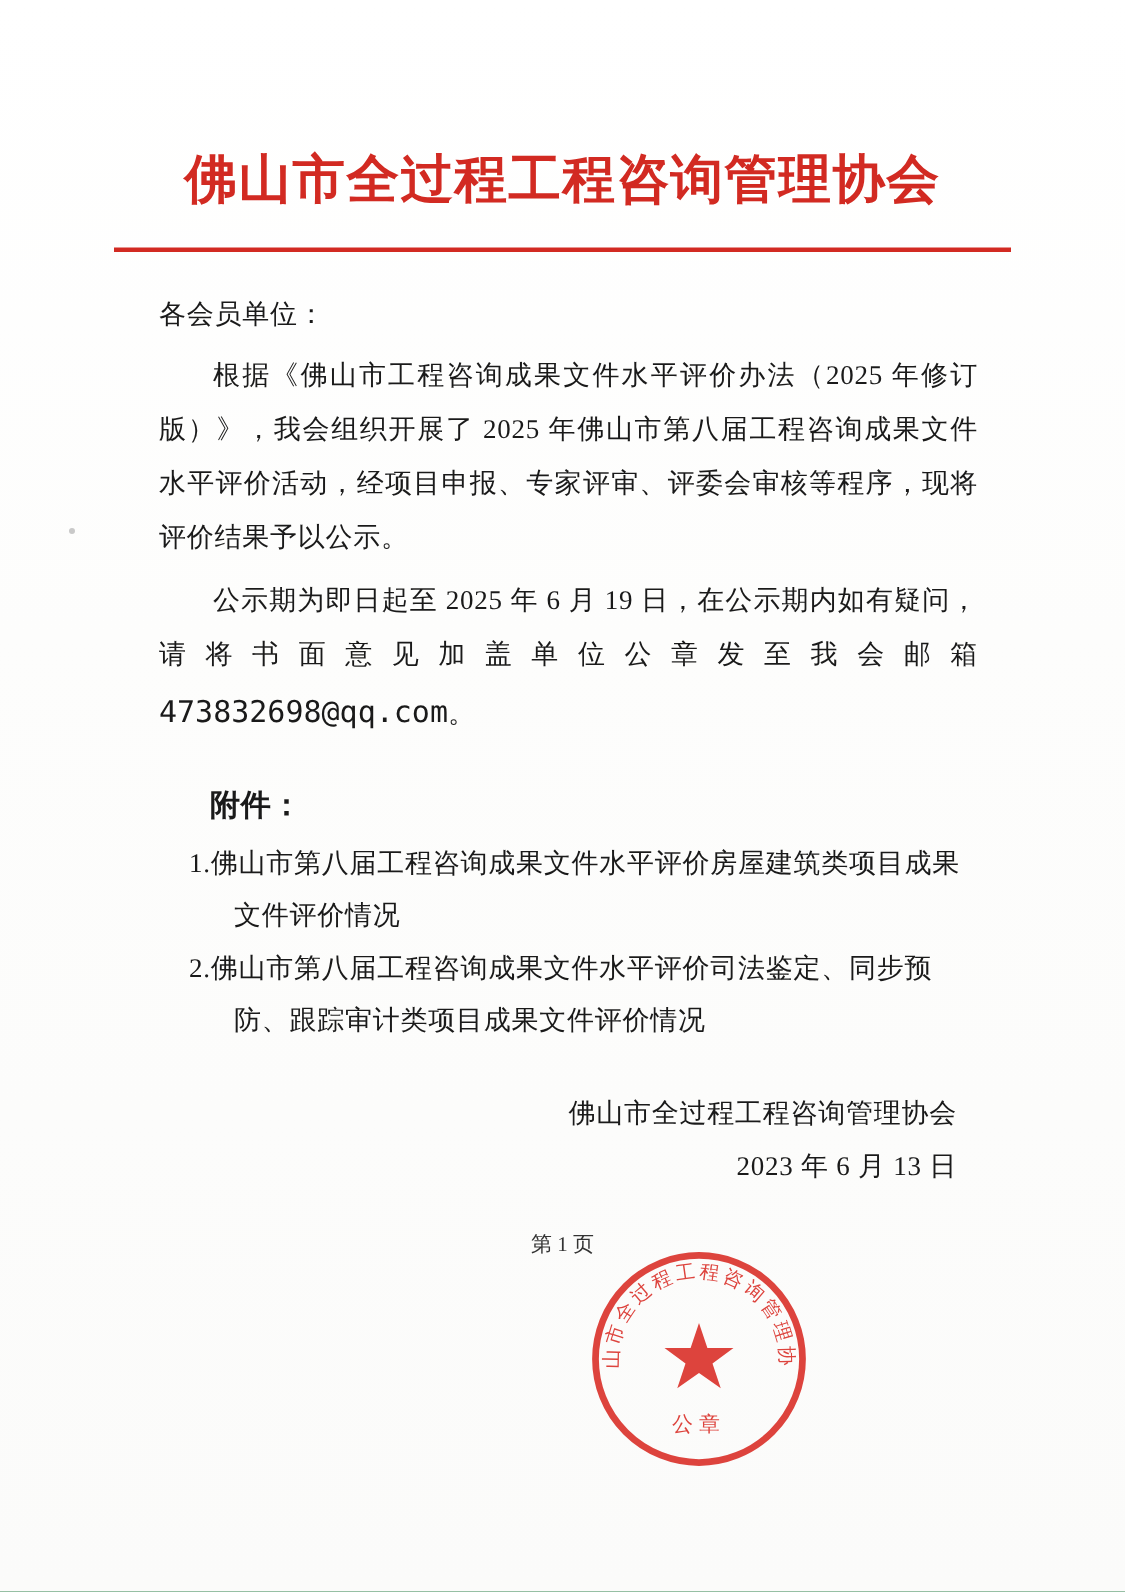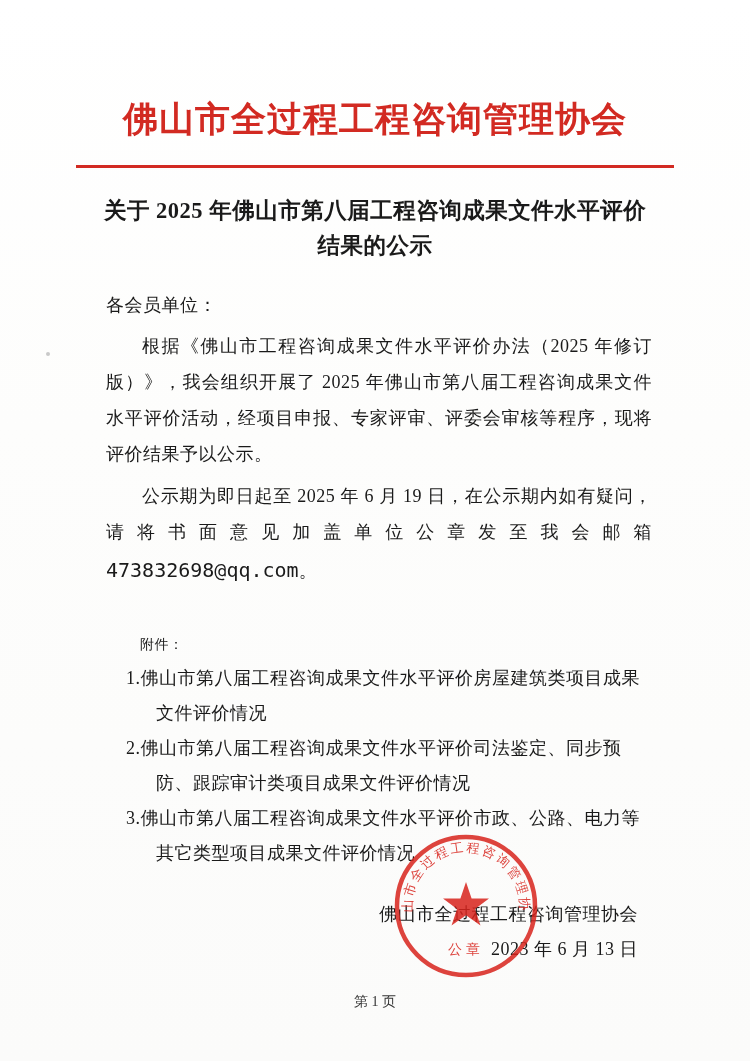--- a/index.html
+++ b/index.html
@@ -70,25 +70,26 @@
     text-justify: inter-ideograph;
     text-indent: 2em;
     padding: 0 26px 0 34px;
   }
   .mono {
     font-family: "DejaVu Sans Mono", "Liberation Mono", monospace;
     font-size: 20px;
     letter-spacing: 0;
   }
   .attach-label {
-    margin-top: 42px;
-    font-size: 14px;
+    margin-top: 24px;
+    font-size: 20px;
     line-height: 1.9;
     padding-left: 68px;
     letter-spacing: 0.5px;
+    font-weight: bold;
   }
   .attach-list {
     margin: 2px 0 0 0;
     padding: 0;
     list-style: none;
     font-size: 18px;
     line-height: 1.95;
     letter-spacing: 0.5px;
   }
   .attach-list li {
@@ -151,42 +152,38 @@
 <div id="page">
 
   <div class="edge-mark"></div>
 
   <div class="content">
 
     <div class="org-title">佛山市全过程工程咨询管理协会</div>
 
     <div class="red-rule"></div>
 
-    <div class="doc-title">关于 2025 年佛山市第八届工程咨询成果文件水平评价结果的公示</div>
 
     <div class="salutation">各会员单位：</div>
 
     <div class="para">根据《佛山市工程咨询成果文件水平评价办法（2025 年修订版）》，我会组织开展了 2025 年佛山市第八届工程咨询成果文件水平评价活动，经项目申报、专家评审、评委会审核等程序，现将评价结果予以公示。</div>
 
     <div class="para">
       <span>公示期为即日起至 2025 年 6 月 19 日，在公示期内如有疑问，请将书面意见加盖单位公章发至我会邮箱</span>
       <span class="mono">473832698@qq.com</span><span>。</span>
     </div>
 
     <div class="attach-label">附件：</div>
 
     <ul class="attach-list">
       <li>
         <span class="attach-num">1.</span><span>佛山市第八届工程咨询成果文件水平评价房屋建筑类项目成果文件评价情况</span>
       </li>
       <li>
         <span class="attach-num">2.</span><span>佛山市第八届工程咨询成果文件水平评价司法鉴定、同步预防、跟踪审计类项目成果文件评价情况</span>
-      </li>
-      <li>
-        <span class="attach-num">3.</span><span>佛山市第八届工程咨询成果文件水平评价市政、公路、电力等其它类型项目成果文件评价情况</span>
       </li>
     </ul>
 
     <div class="signature">
       <div>佛山市全过程工程咨询管理协会</div>
       <div class="sig-date">2023 年 6 月 13 日</div>
     </div>
 
 
     <div class="page-num">第 1 页</div>

